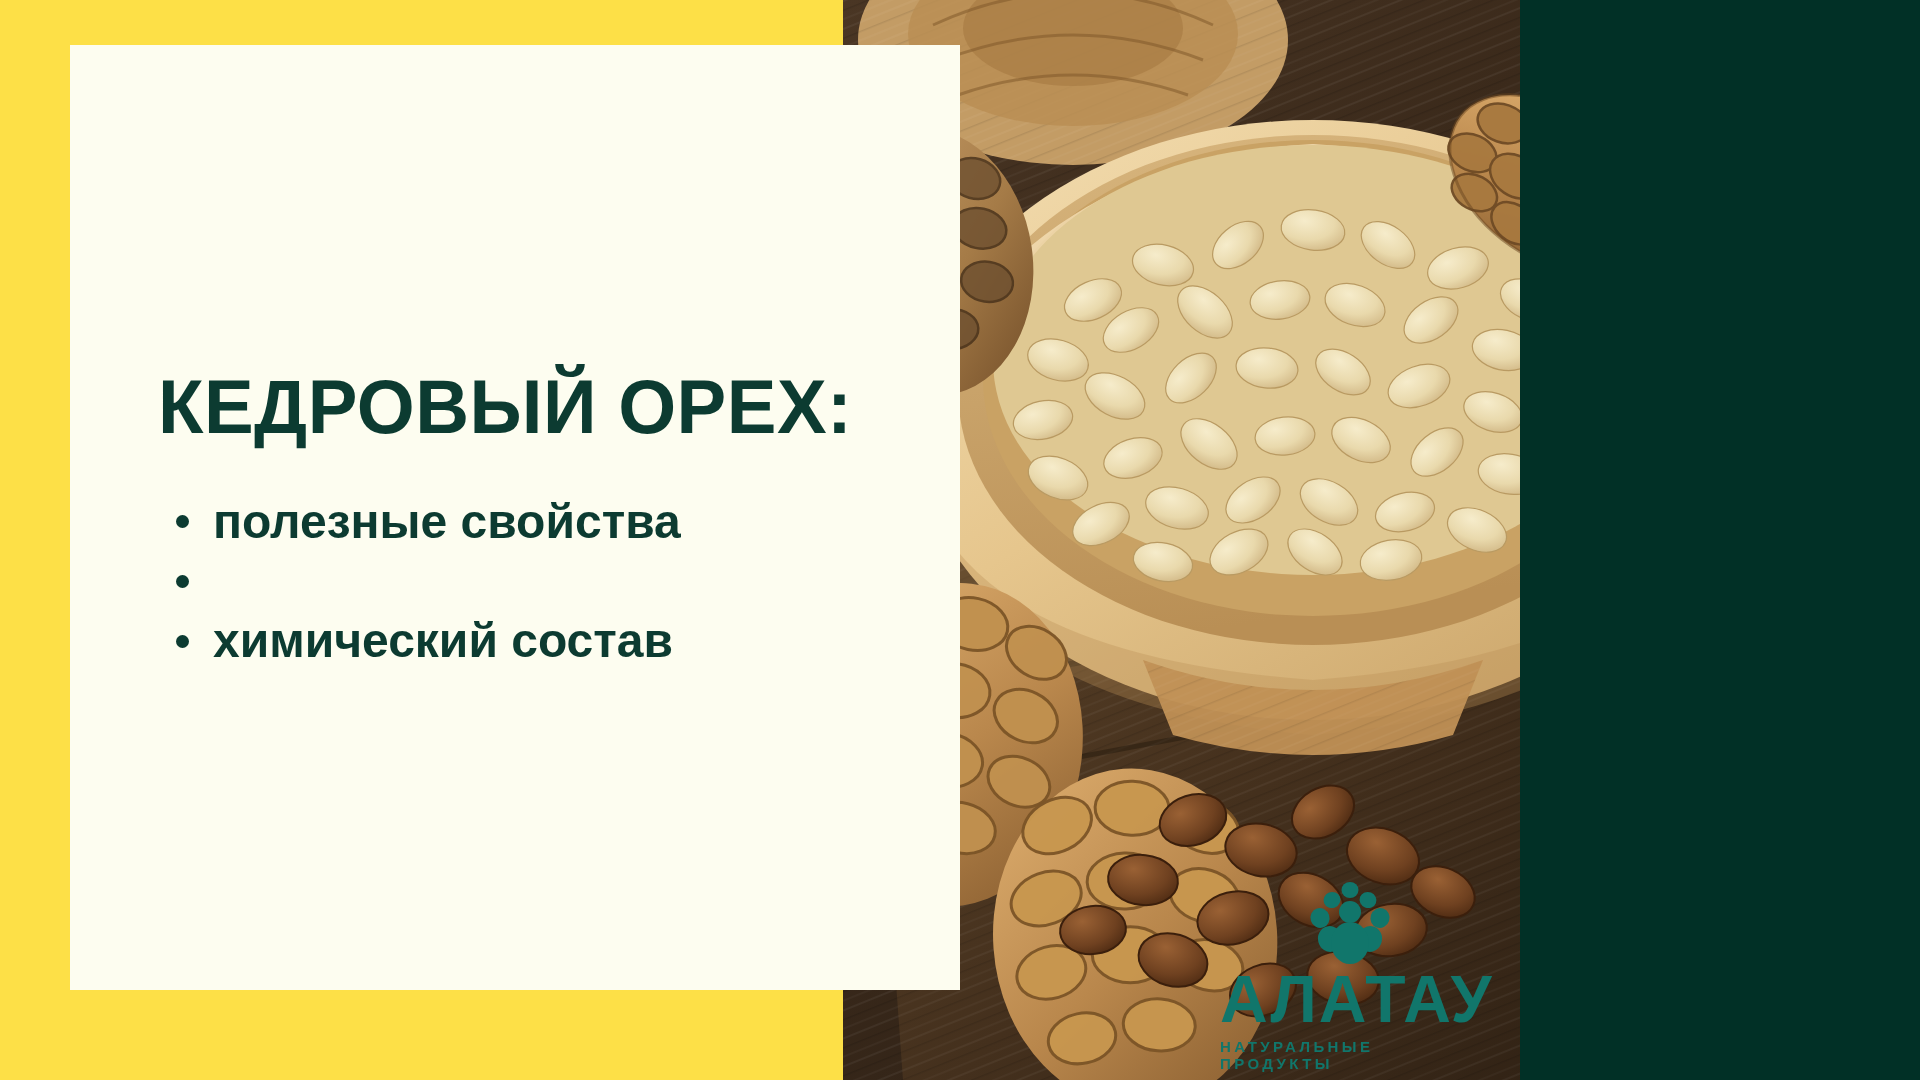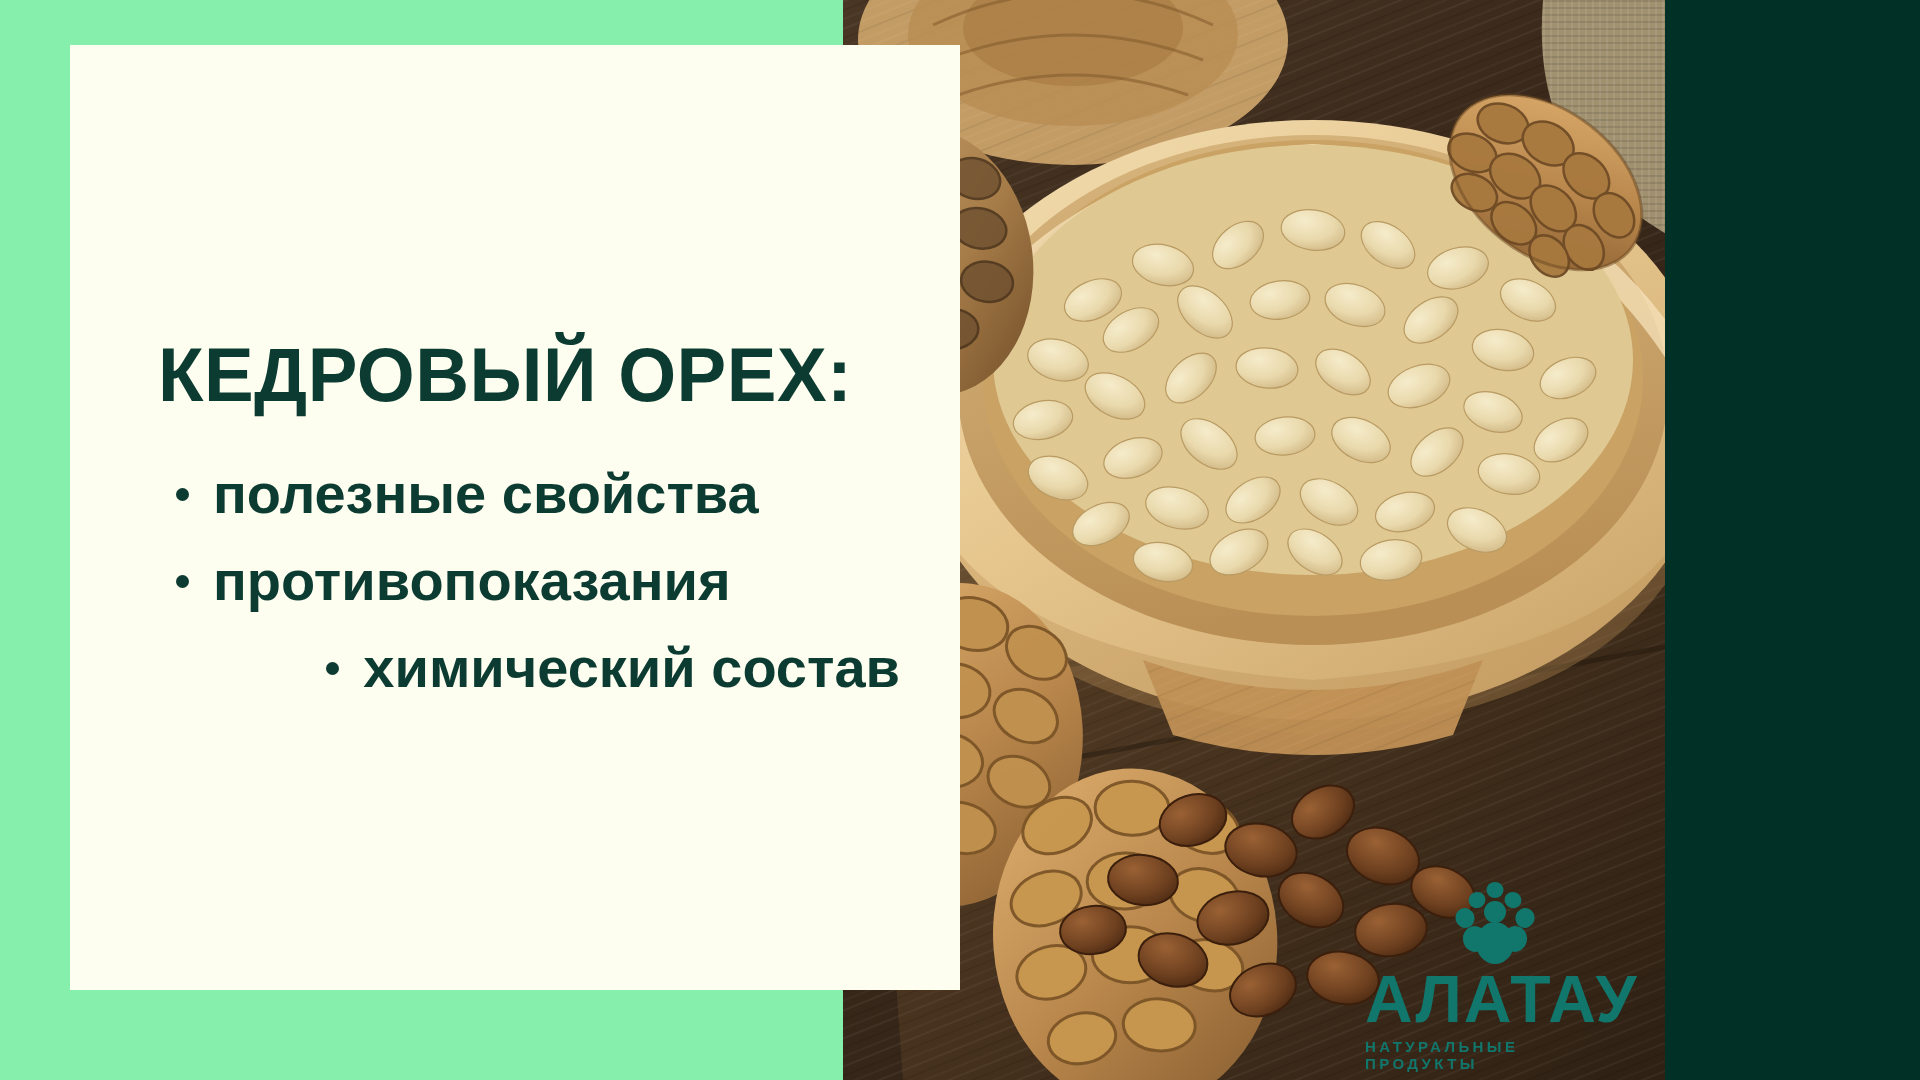--- a/index.html
+++ b/index.html
@@ -7,22 +7,22 @@
   body {
     font-family: "Liberation Sans", sans-serif;
     background:#013026;
     overflow:hidden;
     position:relative;
   }
 
   
   .slide {
     position:absolute; inset:0;
-    width:1665px; height:1080px;
-    background:#86efac;
+    width:1520px; height:1080px;
+    background:#fde047;
     overflow:hidden;
   }
 
   
   .photo {
     position:absolute;
     left:843px; top:0;
     width:1077px; height:1080px;
     overflow:hidden;
     background:#3a2a1c;
@@ -58,28 +58,28 @@
     white-space:nowrap;
     font-stretch:condensed;
     transform:scaleX(0.98);
     transform-origin:left center;
   }
 
   .bullets { list-style:none; margin-left:46px; }
   .bullets li {
     display:flex;
     align-items:center;
-    font-size:56px;
+    font-size:48px;
     font-weight:700;
     color:#0C3B31;
     line-height:1.05;
     margin-bottom:28px;
     white-space:nowrap;
   }
-  .bullets li:last-child { margin-bottom:0;justify-content:flex-end; }
+  .bullets li:last-child { margin-bottom:0; }
   .bullet-dot {
     display:inline-block;
     width:13px; height:13px;
     border-radius:50%;
     background:#0C3B31;
     margin-right:24px;
     flex:none;
   }
 
   
@@ -377,21 +377,20 @@
     <div class="card-inner">
       <h1 class="title">КЕДРОВЫЙ ОРЕХ:</h1>
 
       <ul class="bullets">
         <li>
           <span class="bullet-dot"></span>
           <span>полезные свойства</span>
         </li>
         <li>
           <span class="bullet-dot"></span>
-          <span>противопоказания</span>
         </li>
         <li>
           <span class="bullet-dot"></span>
           <span>химический состав</span>
         </li>
       </ul>
     </div>
   </div>
 
   <div class="logo">

